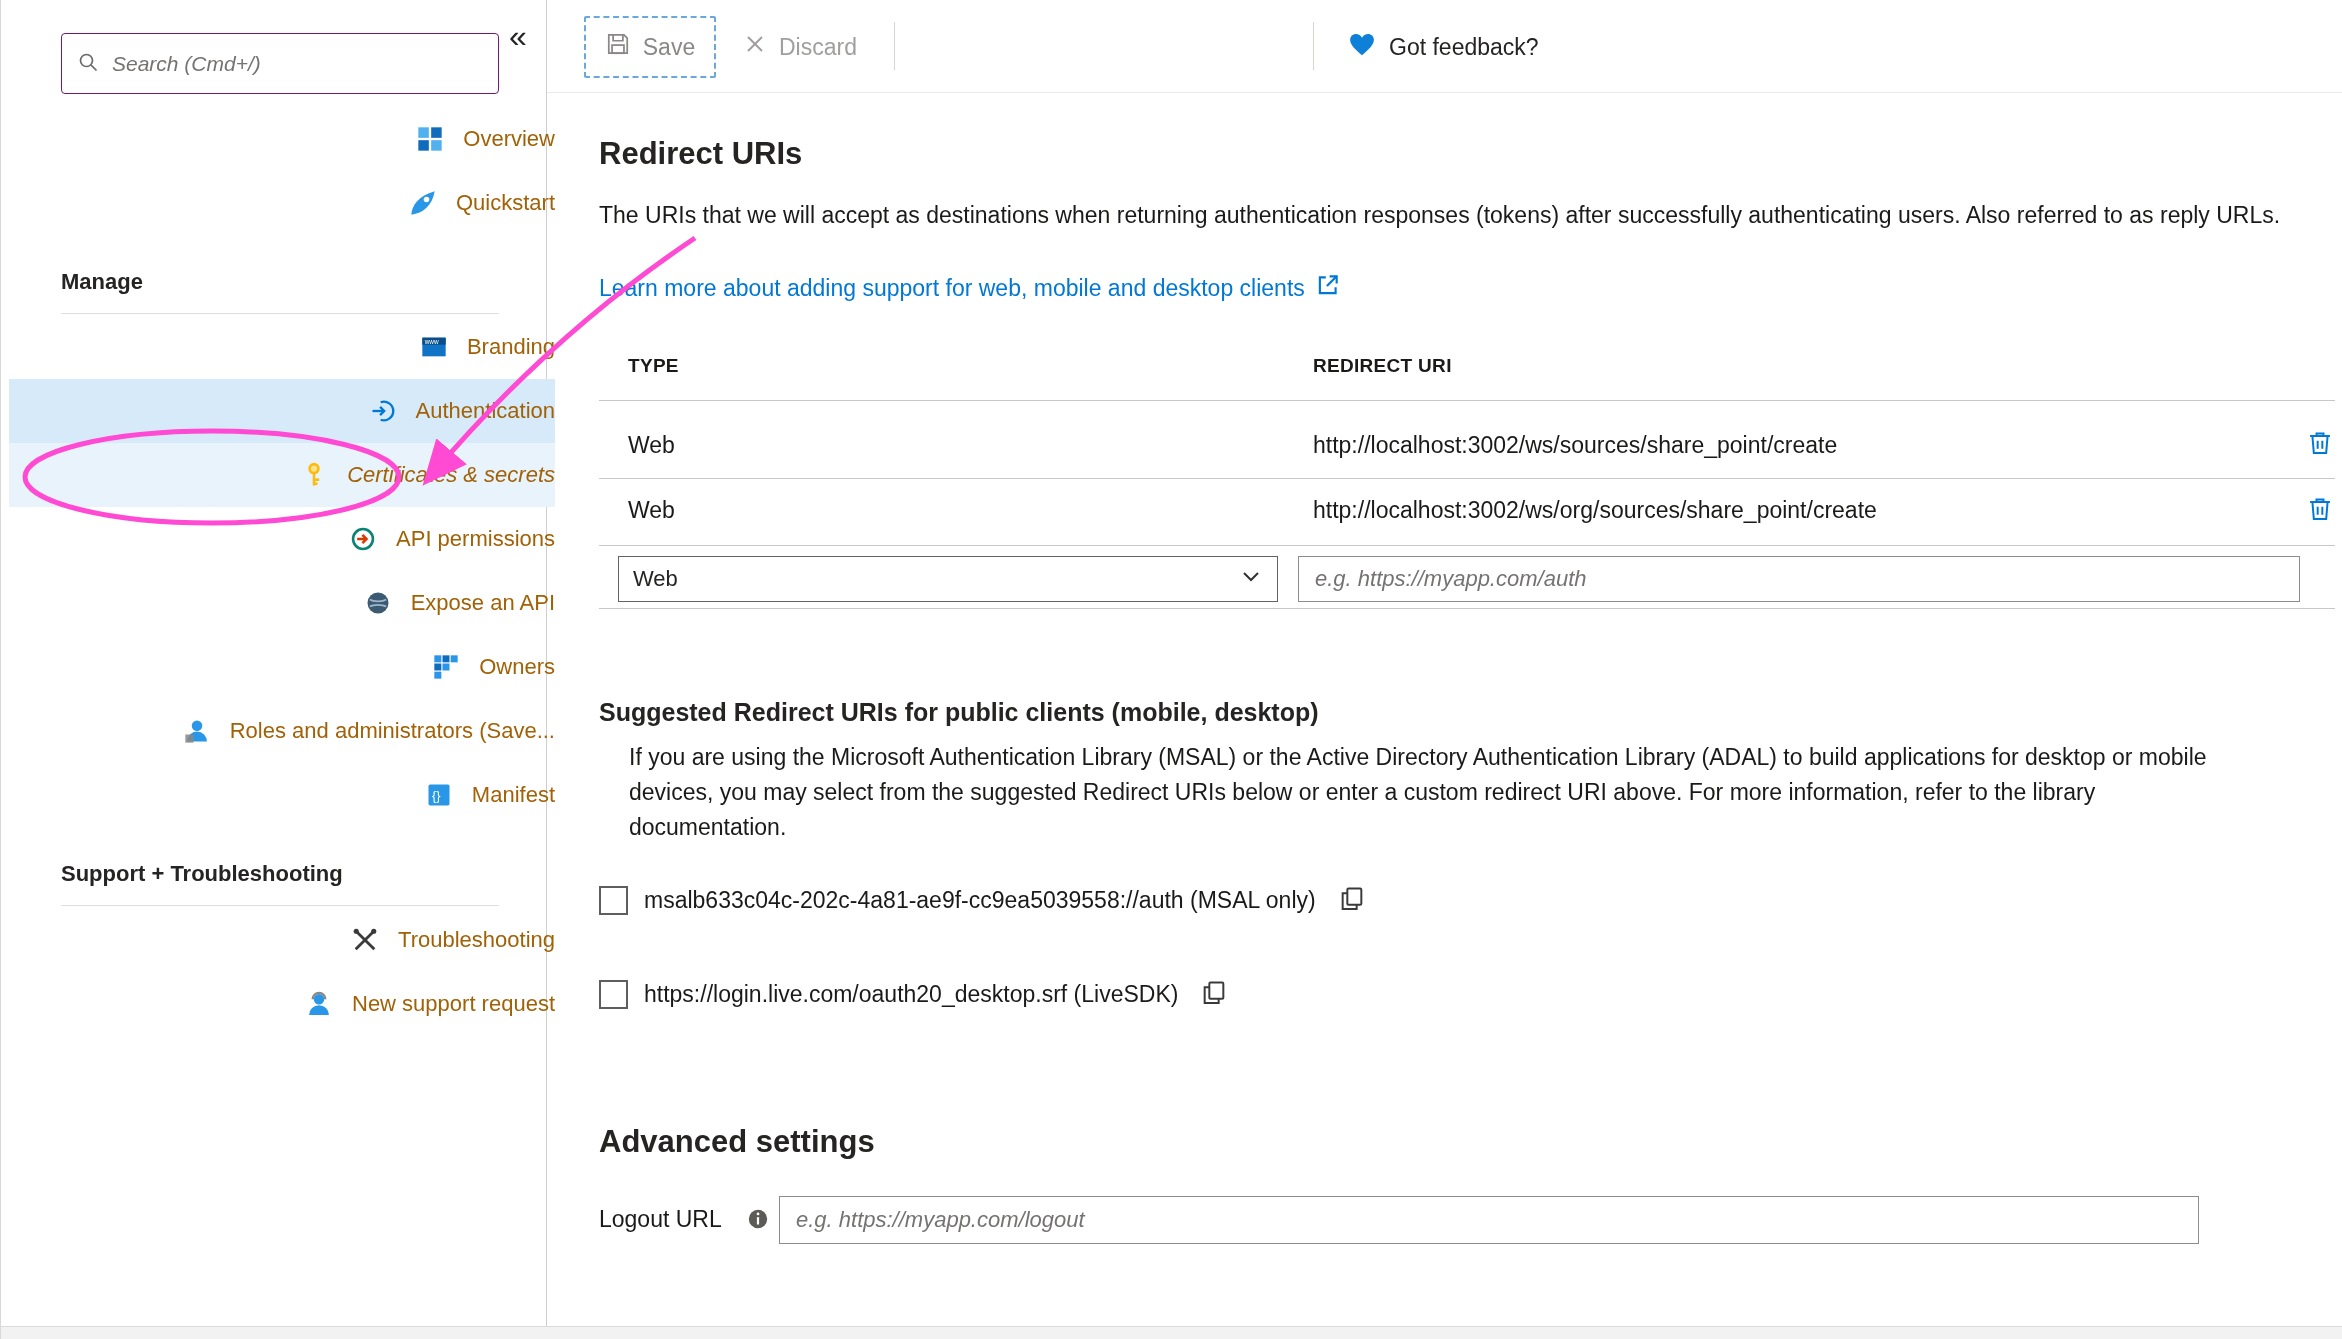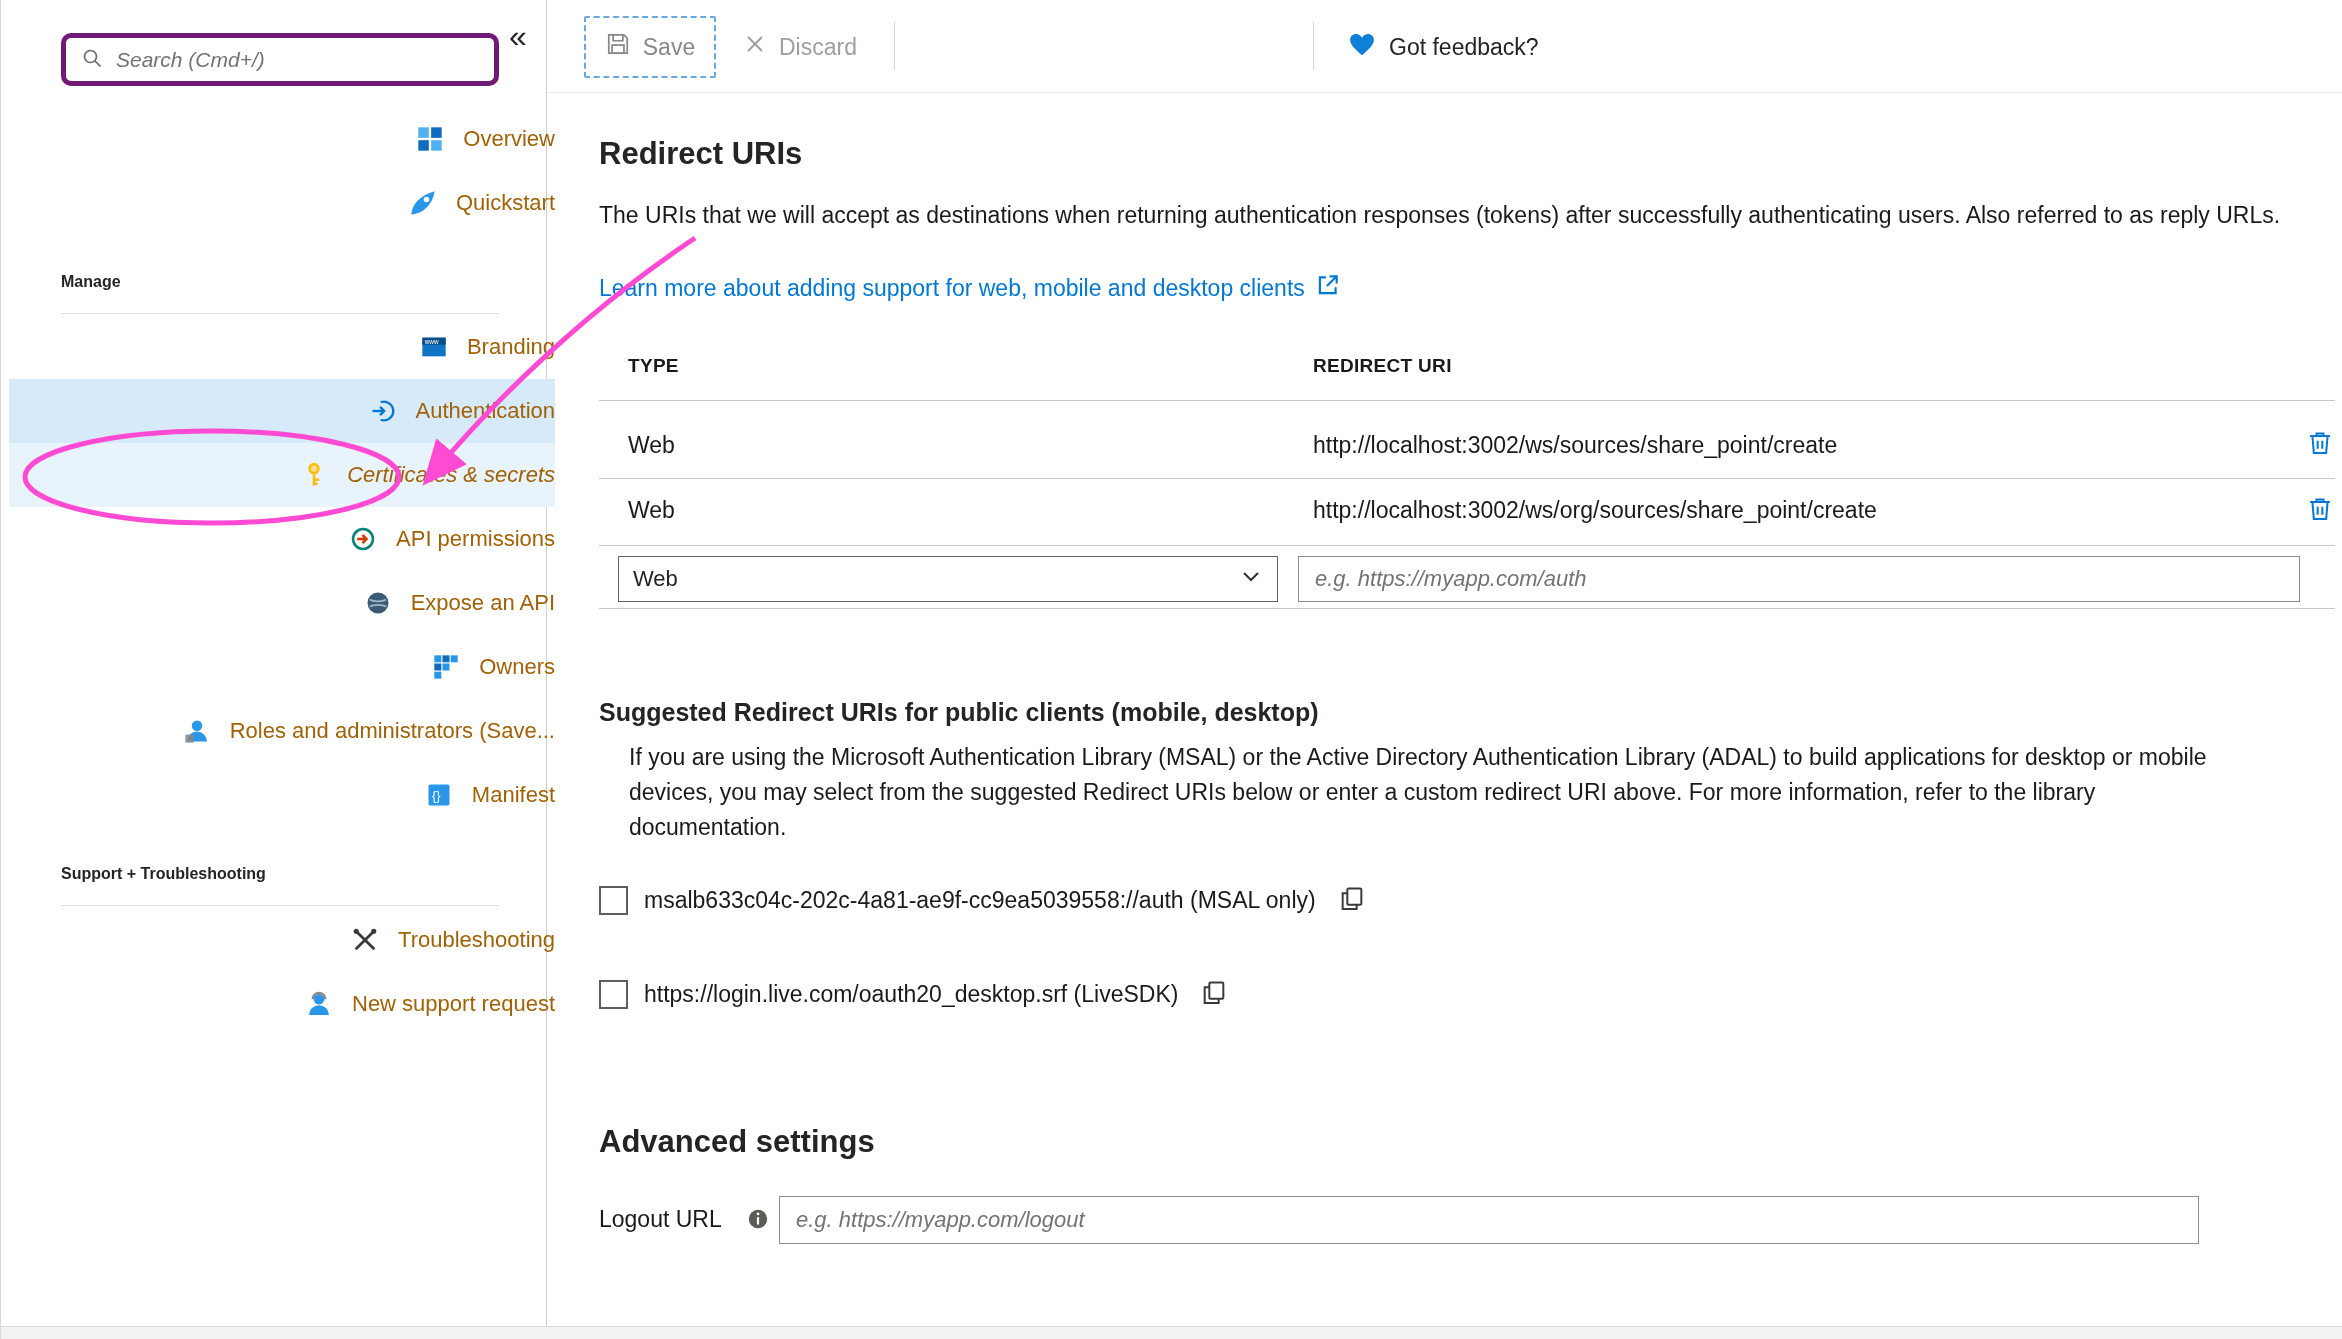--- a/index.html
+++ b/index.html
@@ -1,29 +1,29 @@
 <!DOCTYPE html>
 <html><head>
 <meta charset="utf-8">
 <style>
   * { margin:0; padding:0; box-sizing:border-box; }
   body { background:#fff; font-family:"Liberation Sans", sans-serif; }
   .stage { position:relative; width:2342px; height:1339px; background:#fff; overflow:hidden; color:#323130; border-left:1px solid #d8d8d8; }
 
   
   .sidebar { position:absolute; left:0; top:0; width:546px; height:1339px; background:#fff; border-right:1px solid #cfcfcf; }
-  .searchbox { position:absolute; left:60px; top:33px; width:438px; height:53px; border:5px solid #701a75; border-radius:10px; display:flex; align-items:center; gap:12px; padding:0 14px; background:#fff; }
+  .searchbox { position:absolute; left:60px; top:33px; width:438px; height:61px; border:1px solid #701a75; border-radius:4px; display:flex; align-items:center; gap:12px; padding:0 14px; background:#fff; }
   .searchbox input { border:none; outline:none; flex:1; font-size:21px; font-style:italic; color:#323130; font-family:inherit; background:transparent; }
   input::placeholder { color:#757371; font-style:italic; opacity:1; }
   .collapse { position:absolute; left:508px; top:18px; font-size:32px; color:#252423; cursor:pointer; }
   .nav-item { position:absolute; left:8px; width:546px; height:64px; display:flex; align-items:center; padding-left:72px; gap:18px; font-size:22px; color:#a16207; cursor:pointer;justify-content:flex-end; }
   .nav-item.selected { background:#d7eaf9; }
   .nav-item.hovered { background:#e9f3fb; }
   .nav-icon { width:30px; height:30px; flex:0 0 30px; display:flex; align-items:center; justify-content:center; }
-  .nav-heading { position:absolute; left:60px; height:64px; display:flex; align-items:center; font-size:16px; font-weight:700; color:#252423; }
+  .nav-heading { position:absolute; left:60px; height:64px; display:flex; align-items:center; font-size:22px; font-weight:700; color:#252423; }
   .nav-divider { position:absolute; left:60px; width:438px; height:1px; background:#e1dfdd; }
   .italic { font-style:italic; }
 
   
   .tb-btn { position:absolute; height:62px; display:flex; align-items:center; gap:12px; font-size:23px; cursor:pointer; background:#fff; border:none; font-family:inherit; }
   .tb-save { left:583px; top:16px; width:132px; justify-content:center; border:2px dashed #6aa8dc; border-radius:2px; color:#8a8886; }
   .tb-discard { left:742px; top:16px; color:#a19f9d; }
   .tb-try { left:928px; top:16px; color:#252423; }
   .tb-feedback { left:1346px; top:16px; color:#252423; }
   .tb-sep { position:absolute; top:22px; width:1px; height:48px; background:#d6d4d2; }

